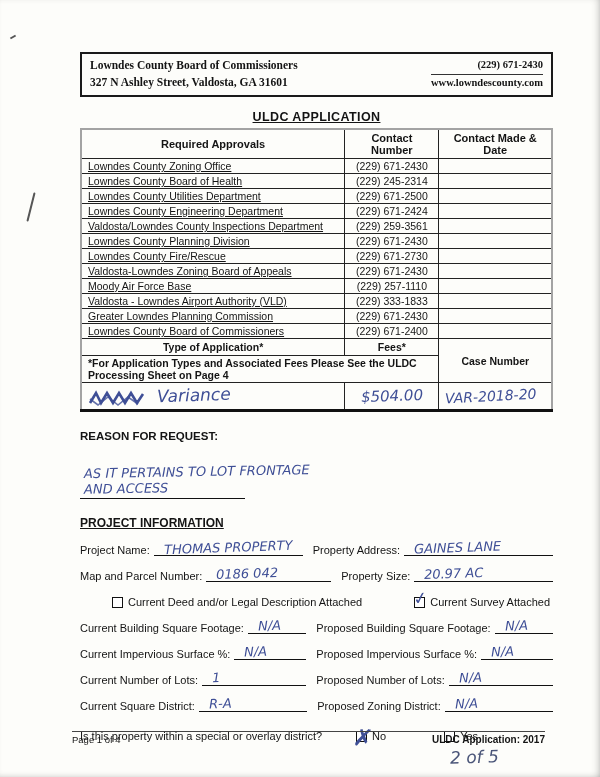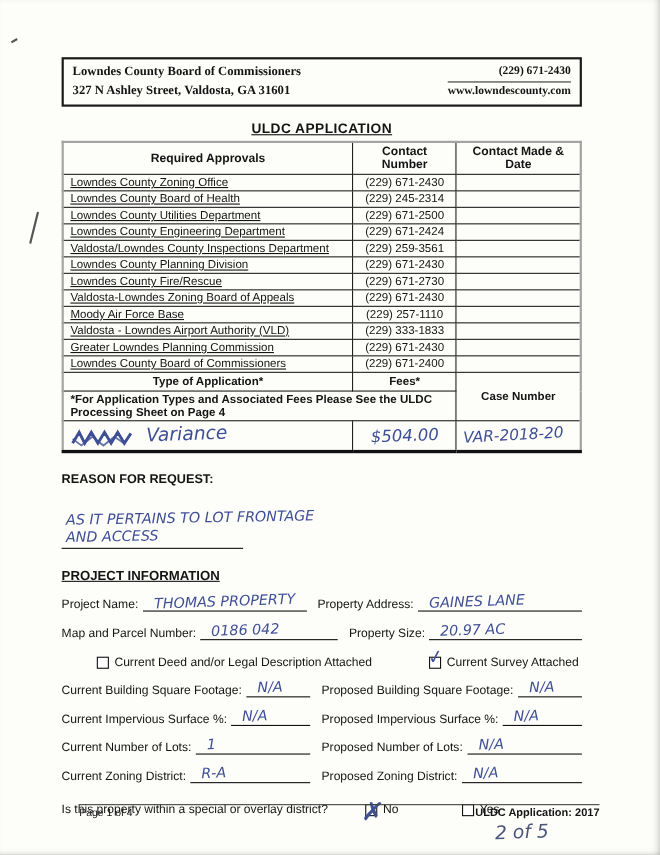--- a/index.html
+++ b/index.html
@@ -7,21 +7,21 @@
   .sheet {
     position: relative;
     width: 600px; height: 777px;
     margin: 0 auto;
     background: #fdfdfa;
     font-family: "Liberation Sans", sans-serif;
     color: #141414;
     overflow: hidden;
     box-shadow: inset -5px 0 8px -5px rgba(0,0,0,.3), inset 0 -4px 6px -4px rgba(0,0,0,.15);
   }
-  .content { position: absolute; left: 56px; top: 52px; width: 473px; }
+  .content { position: absolute; left: 80px; top: 52px; width: 473px; }
 
   
   .hdr-box { border: 2px solid #1a1a1a; padding: 3px 8px 4px 8px; display: flex; justify-content: space-between; }
   .hdr-left { font-family: "Liberation Serif", serif; font-weight: bold; font-size: 11.5px; line-height: 1.45; }
   .hdr-right { font-family: "Liberation Serif", serif; font-weight: bold; font-size: 10.5px; text-align: right; line-height: 1.5; }
   .hdr-right .phone { display:block; border-bottom: 1px solid #333; padding-bottom: 1px; }
 
   .doc-title { margin-top: 13px; text-align: center; font-weight: bold; font-size: 12.5px; text-decoration: underline; letter-spacing: .4px; }
 
   
@@ -253,21 +253,21 @@
     </div>
 
     <div class="field-row">
       <span class="lbl">Current Number of Lots:</span>
       <span class="fill" style="max-width:120px"><span class="ink hw-val">1</span></span>
       <span class="lbl">Proposed Number of Lots:</span>
       <span class="fill last"><span class="ink hw-val">N/A</span></span>
     </div>
 
     <div class="field-row">
-      <span class="lbl">Current Zoning District:</span>
+      <span class="lbl">Current Square District:</span>
       <span class="fill" style="max-width:130px"><span class="ink hw-val">R-A</span></span>
       <span class="lbl">Proposed Zoning District:</span>
       <span class="fill last"><span class="ink hw-val">N/A</span></span>
     </div>
 
     <div class="q-row">
       <span class="lbl">Is this property within a special or overlay district?</span>
       <span class="cbx-group q-no">
         <span class="cbx">
           <span class="ink x-mark">✗</span>

